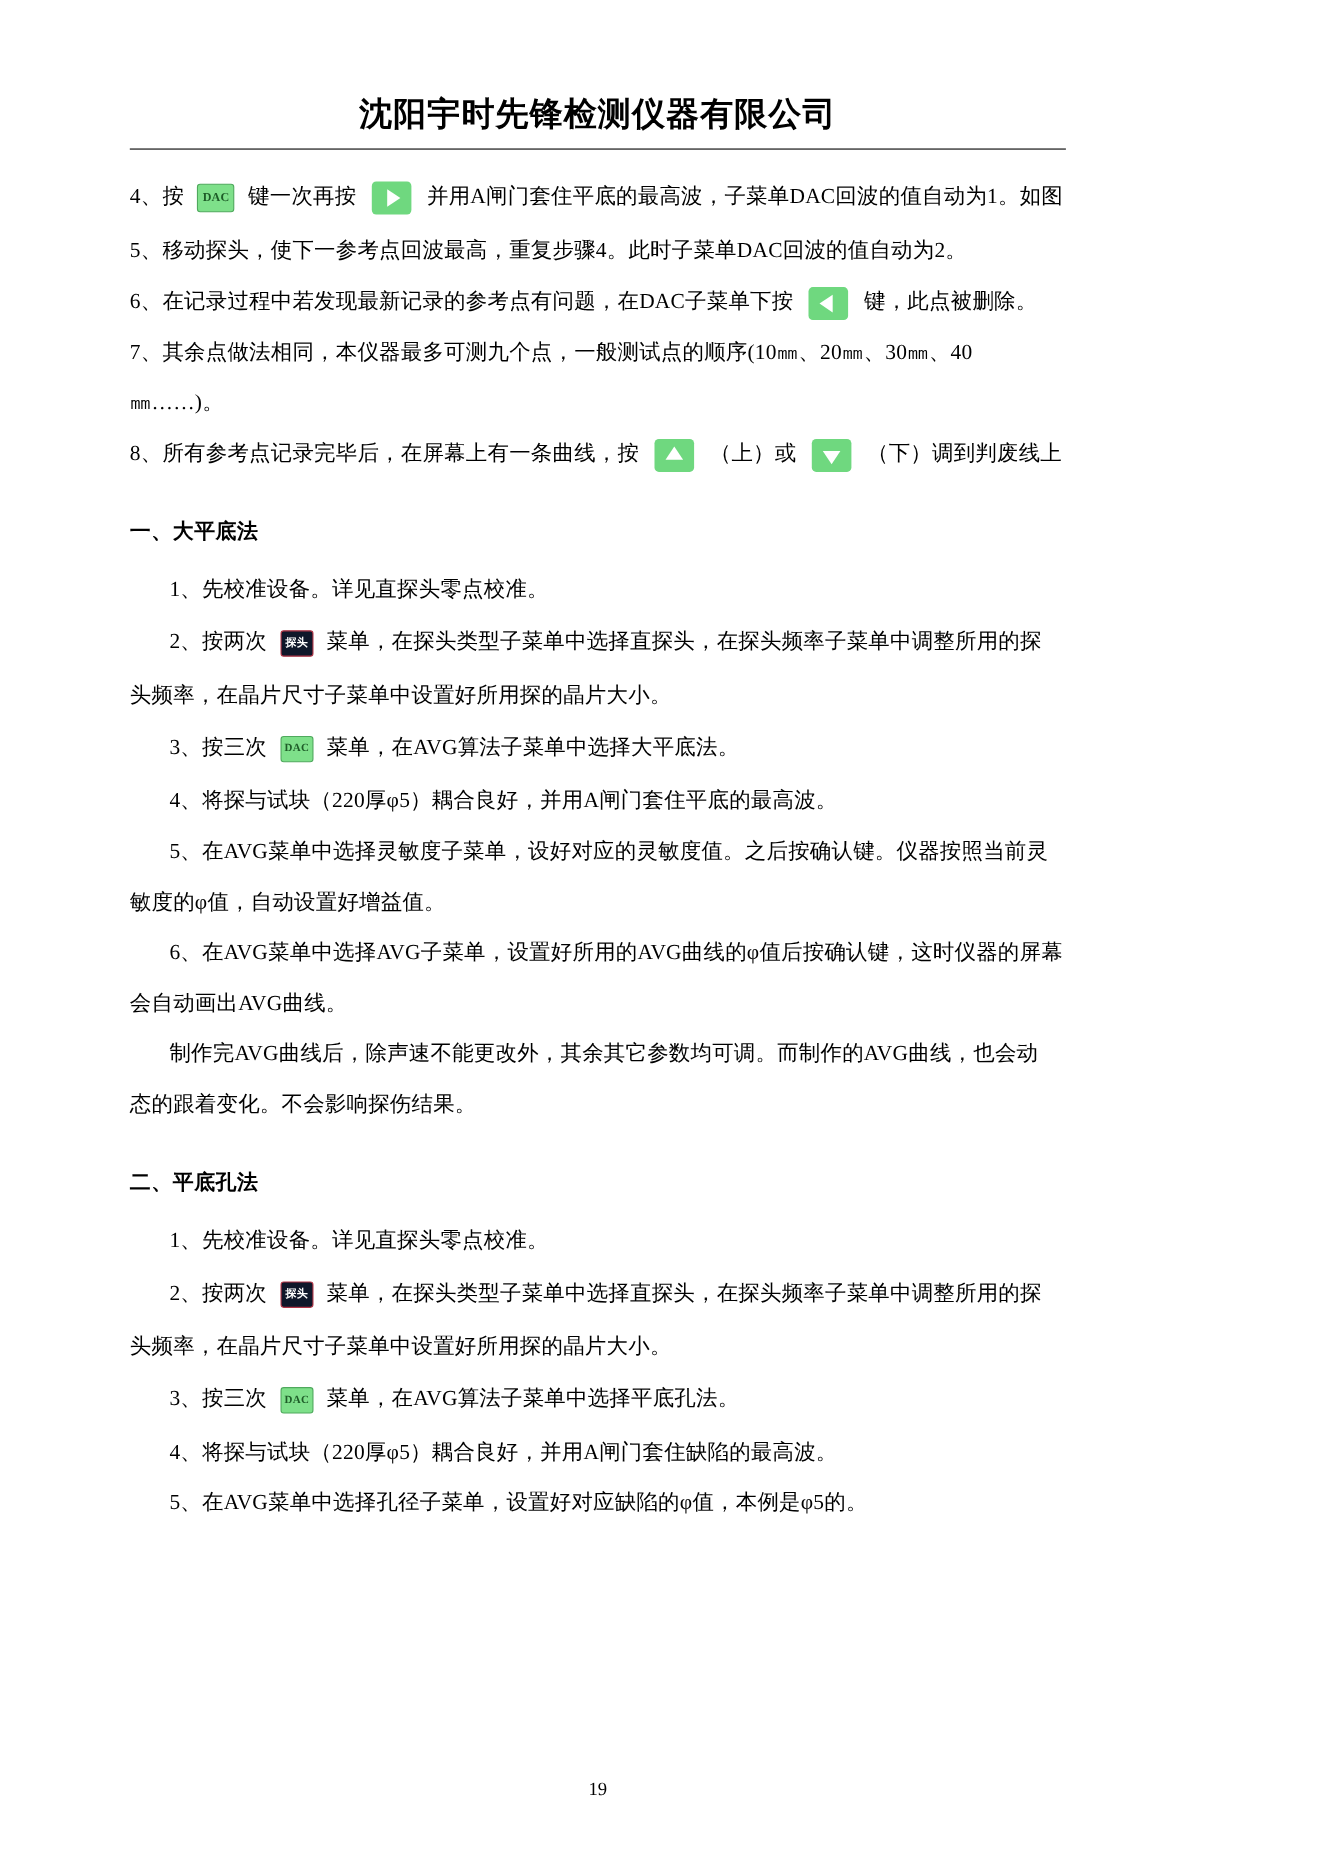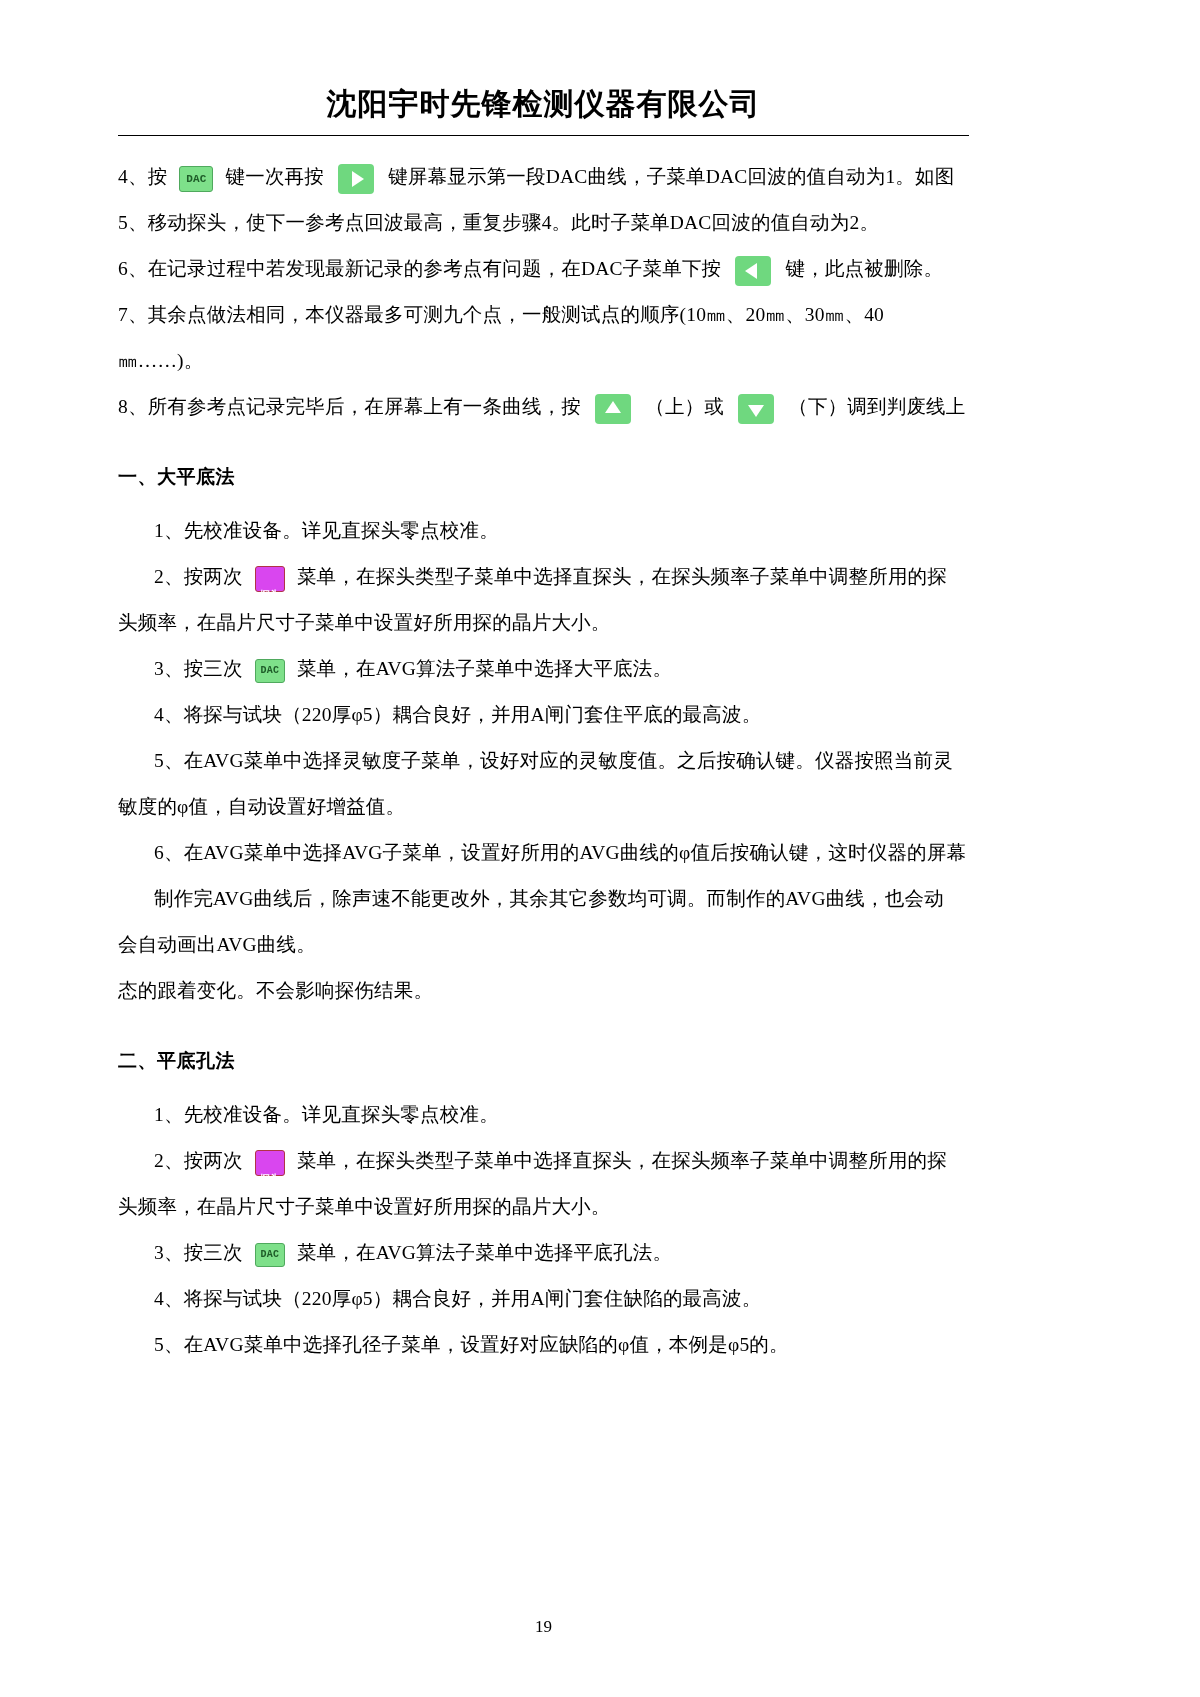--- a/index.html
+++ b/index.html
@@ -58,23 +58,23 @@
     font-family: "DejaVu Sans", "Liberation Sans", sans-serif;
     font-weight: bold;
     font-size: 19px;
     margin: 34px 0 18px 0;
     letter-spacing: 0.5px;
   }
   
   .key {
     display: inline-block;
     vertical-align: middle;
-    margin: 0 7px;
+    margin: 13px 7px;
     border-radius: 3px;
-    font-family: Liberation Mono, monospace;
+    font-family: Liberation Serif, serif;
     text-align: center;
     line-height: 1;
   }
   .key-dac {
     width: 34px;
     height: 26px;
     background: #7ee08a;
     border: 1px solid #4fa95d;
     color: #1e5c28;
     font-size: 11px;
@@ -89,26 +89,26 @@
     border: 1px solid #4fa95d;
     color: #1e5c28;
     font-size: 10px;
     font-weight: bold;
     padding-top: 6px;
     box-sizing: border-box;
   }
   .key-probe {
     width: 30px;
     height: 24px;
-    background: #d946ef;
+    background: #0f172a;
     border: 1px solid #b03446;
     color: #ffffff;
     font-size: 10px;
     font-weight: bold;
-    padding-top: 24px;
+    padding-top: 6px;
     box-sizing: border-box;
   }
   .arrow {
     display: inline-block;
     vertical-align: middle;
     width: 36px;
     height: 30px;
     background: #6fd87f;
     border-radius: 4px;
     position: relative;
@@ -166,21 +166,21 @@
   <div class="header-title">沈阳宇时先锋检测仪器有限公司</div>
   <hr class="rule">
 
   <div class="block">
 
     <p class="para">
       <span>4、按</span>
       <span class="key key-dac">DAC</span>
       <span>键一次再按</span>
       <span class="arrow right"></span>
-      <span>键屏幕显示第一段DAC曲线，子菜单DAC回波的值自动为1。如图</span>
+      <span>并用A闸门套住平底的最高波，子菜单DAC回波的值自动为1。如图</span>
     </p>
 
     <p class="para">5、移动探头，使下一参考点回波最高，重复步骤4。此时子菜单DAC回波的值自动为2。</p>
 
     <p class="para">
       <span>6、在记录过程中若发现最新记录的参考点有问题，在DAC子菜单下按</span>
       <span class="arrow left"></span>
       <span>键，此点被删除。</span>
     </p>
 
@@ -216,23 +216,23 @@
       <span class="key key-dac-sm">DAC</span>
       <span>菜单，在AVG算法子菜单中选择大平底法。</span>
     </p>
 
     <p class="para indent">4、将探与试块（220厚φ5）耦合良好，并用A闸门套住平底的最高波。</p>
 
     <p class="para indent">5、在AVG菜单中选择灵敏度子菜单，设好对应的灵敏度值。之后按确认键。仪器按照当前灵</p>
     <p class="para">敏度的φ值，自动设置好增益值。</p>
 
     <p class="para indent">6、在AVG菜单中选择AVG子菜单，设置好所用的AVG曲线的φ值后按确认键，这时仪器的屏幕</p>
+    <p class="para">会自动画出AVG曲线。</p>
+
     <p class="para indent">制作完AVG曲线后，除声速不能更改外，其余其它参数均可调。而制作的AVG曲线，也会动</p>
-
-    <p class="para">会自动画出AVG曲线。</p>
     <p class="para">态的跟着变化。不会影响探伤结果。</p>
 
   </div>
 
   <h3 class="sub-title">二、平底孔法</h3>
 
   <div class="block">
 
     <p class="para indent">1、先校准设备。详见直探头零点校准。</p>
 

